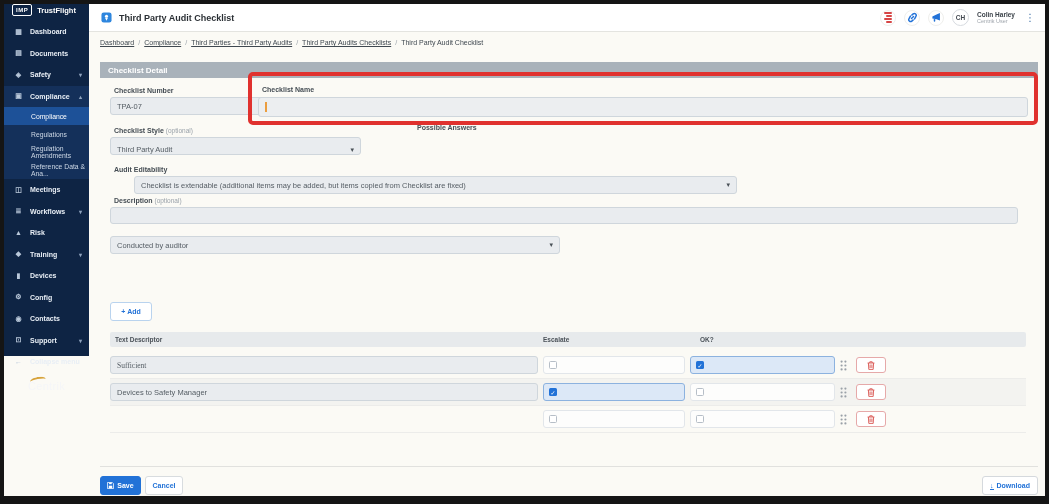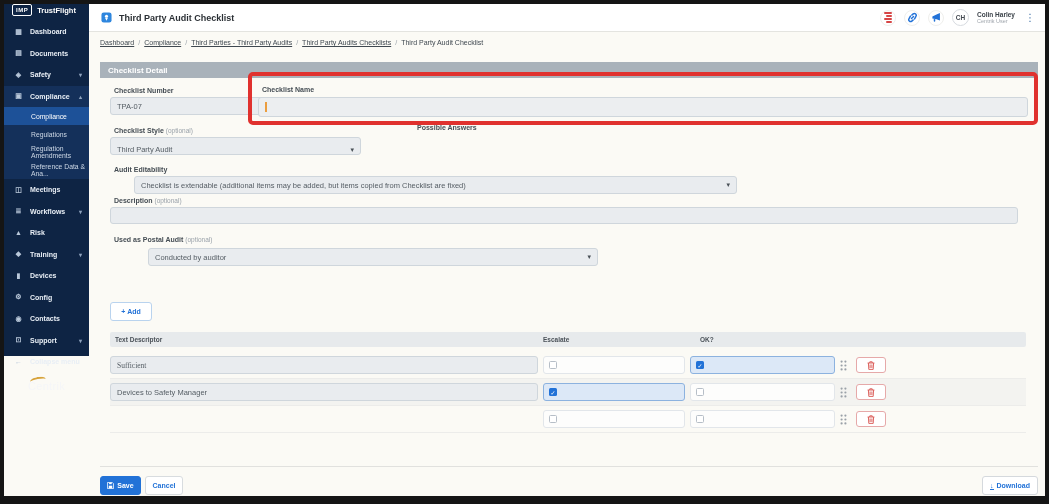--- a/index.html
+++ b/index.html
@@ -270,21 +270,21 @@
     <span class="opt">(optional)</span>
   </div>
   <div class="ctl" style="left:106px; top:203px; width:908px; height:17px;">
     <span></span>
   </div>
 
   <div class="f-label" style="left:110px; top:232px;">
     <span>Used as Postal Audit</span>
     <span class="opt">(optional)</span>
   </div>
-  <div class="ctl" style="left:106px; top:244px; width:450px;margin-left:38px;">
+  <div class="ctl" style="left:106px; top:232px; width:450px;">
     <span>Conducted by auditor</span>
     <span class="chev">▾</span>
   </div>
 
 
   <div class="add-btn">
     <span>+</span>
     <span>Add</span>
   </div>
 

